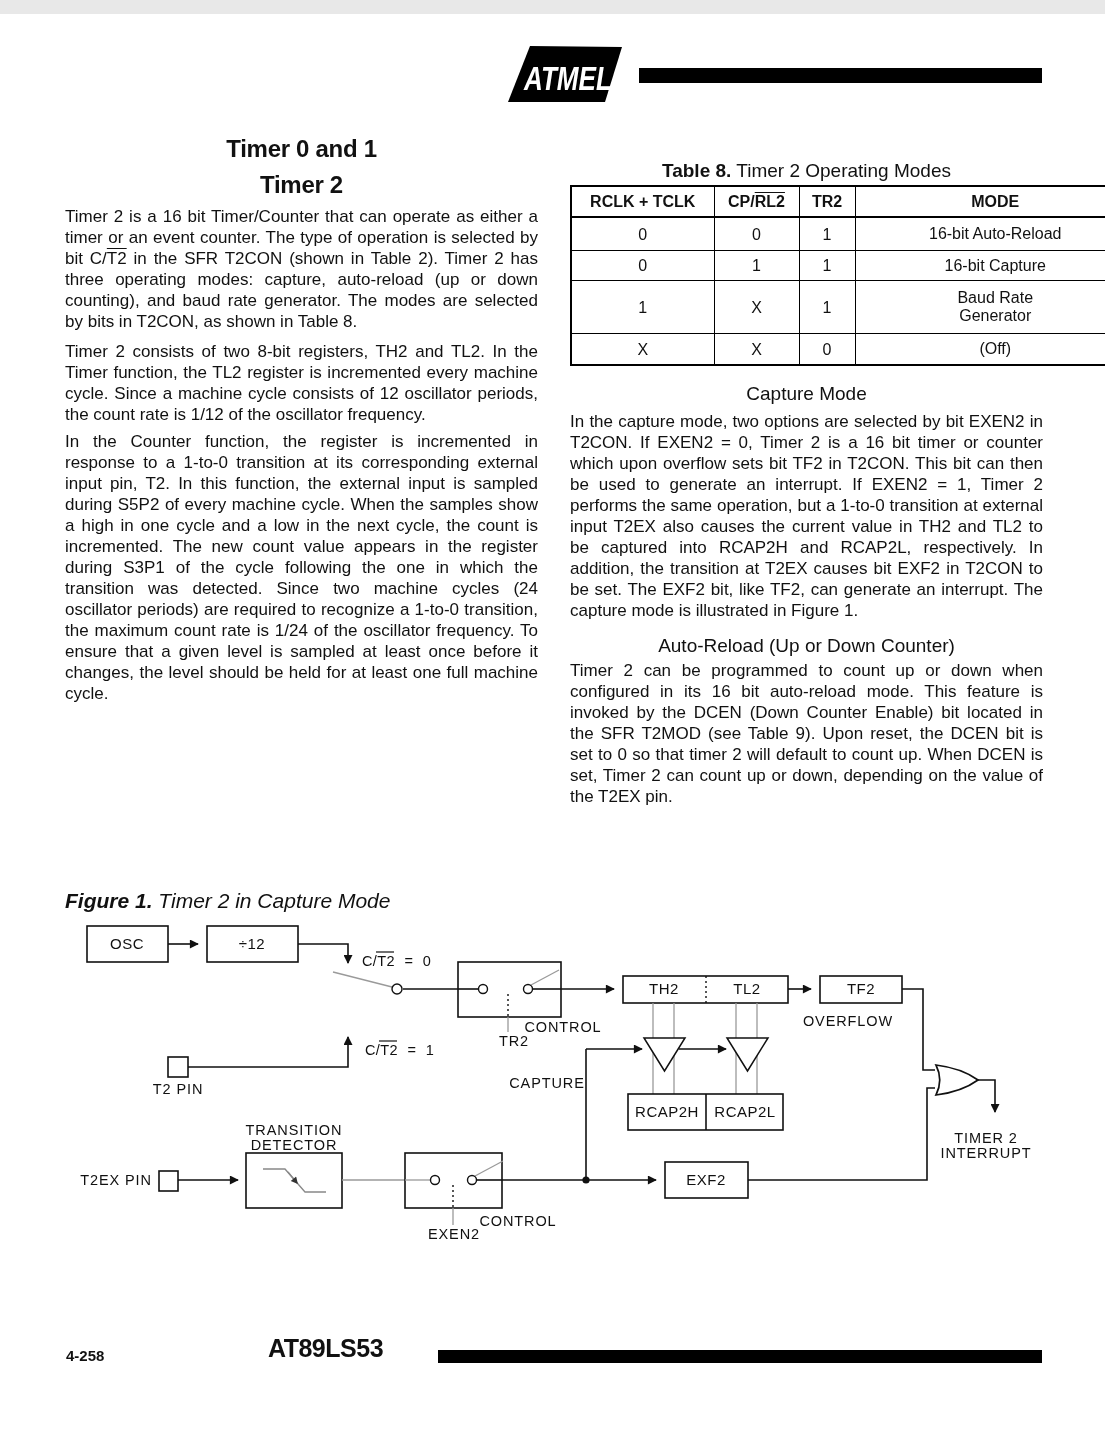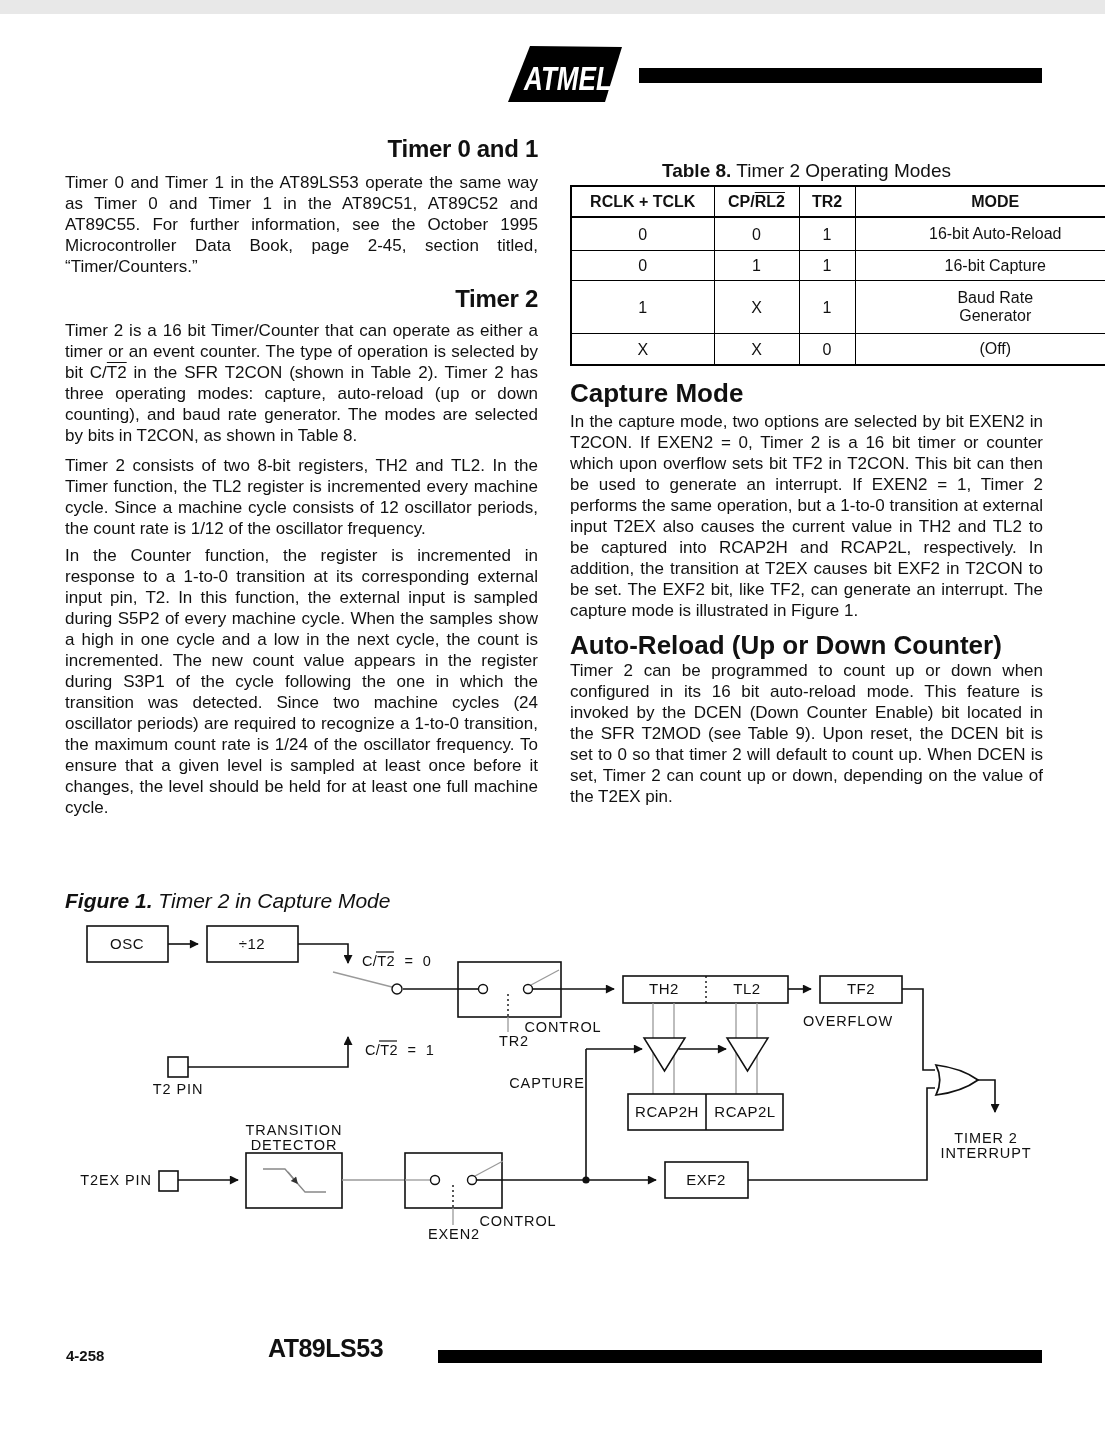--- a/index.html
+++ b/index.html
@@ -8,23 +8,23 @@
   
   .hbar{position:absolute;left:639px;top:54px;width:403px;height:15px;background:#000;}
   .logo{position:absolute;left:508px;top:31px;}
   .fbar{position:absolute;left:438px;top:1336px;width:604px;height:13px;background:#000;}
   .pageno{position:absolute;left:66px;top:1333px;font-size:15px;font-weight:bold;}
   .partno{position:absolute;left:268px;top:1320px;font-size:25px;font-weight:bold;letter-spacing:-0.5px;}
   
   .col{position:absolute;width:473px;text-align:justify;font-size:17px;line-height:21px;}
   .col-left{left:65px;top:122px;}
   .col-right{left:570px;top:148px;}
-  h1{font-size:24px;line-height:26px;font-weight:bold;margin:0 0 10px 0;letter-spacing:-0.3px;text-align:right;}
+  h1{font-size:24px;line-height:26px;font-weight:bold;margin:0 0 10px 0;letter-spacing:-0.3px;text-align:center;}
   h1.second{margin-top:4px;margin-bottom:8px;}
-  h2{font-size:26px;line-height:23px;font-weight:bold;margin:16px 0 6px 0;text-align:left;}
+  h2{font-size:19px;line-height:23px;font-weight:normal;margin:16px 0 6px 0;text-align:center;}
   h2.second{margin-top:13px;margin-bottom:3px;}
   p{margin:0 0 9px 0;}
   p.tight{margin-bottom:6px;}
   .ol{text-decoration:overline;}
   
   .tcap{font-size:19px;line-height:17px;margin-bottom:6px;text-align:center;}
   .tcap b{font-weight:bold;}
   table.t8{border-collapse:collapse;width:556px;table-layout:fixed;border:2px solid #000;padding-left:16px;}
   table.t8 th,table.t8 td{border:1px solid #000;font-size:16px;padding:0;}
   table.t8 th{border-bottom:2px solid #000;height:29px;text-align:center;font-weight:bold;}
@@ -51,21 +51,20 @@
 <div class="page">
 
   <svg class="logo" width="120" height="60" viewBox="0 0 120 60">
     <polygon points="22,1 114,2 97,57 0,57" fill="#000"></polygon>
     <text x="60" y="45" text-anchor="middle" font-size="34" font-weight="bold" font-style="italic" fill="#fff" textLength="88" lengthAdjust="spacingAndGlyphs">ATMEL</text>
   </svg>
   <div class="hbar"></div>
 
   <div class="col col-left">
     <h1>Timer 0 and 1</h1>
-    <p>Timer 0 and Timer 1 in the AT89LS53 operate the same way as Timer 0 and Timer 1 in the AT89C51, AT89C52 and AT89C55. For further information, see the October 1995 Microcontroller Data Book, page 2-45, section titled, “Timer/Counters.”</p>
     <h1 class="second">Timer 2</h1>
     <p><span>Timer 2 is a 16 bit Timer/Counter that can operate as either a timer or an event counter. The type of operation is selected by bit C/</span><span class="ol">T2</span><span> in the SFR T2CON (shown in Table 2). Timer 2 has three operating modes: capture, auto-reload (up or down counting), and baud rate generator. The modes are selected by bits in T2CON, as shown in Table 8.</span></p>
     <p class="tight">Timer 2 consists of two 8-bit registers, TH2 and TL2. In the Timer function, the TL2 register is incremented every machine cycle. Since a machine cycle consists of 12 oscillator periods, the count rate is 1/12 of the oscillator frequency.</p>
     <p>In the Counter function, the register is incremented in response to a 1-to-0 transition at its corresponding external input pin, T2. In this function, the external input is sampled during S5P2 of every machine cycle. When the samples show a high in one cycle and a low in the next cycle, the count is incremented. The new count value appears in the register during S3P1 of the cycle following the one in which the transition was detected. Since two machine cycles (24 oscillator periods) are required to recognize a 1-to-0 transition, the maximum count rate is 1/24 of the oscillator frequency. To ensure that a given level is sampled at least once before it changes, the level should be held for at least one full machine cycle.</p>
   </div>
 
   <div class="col col-right">
     <div class="tcap"><b>Table 8.</b><span> Timer 2 Operating Modes</span></div>
     <table class="t8">
       <colgroup>

